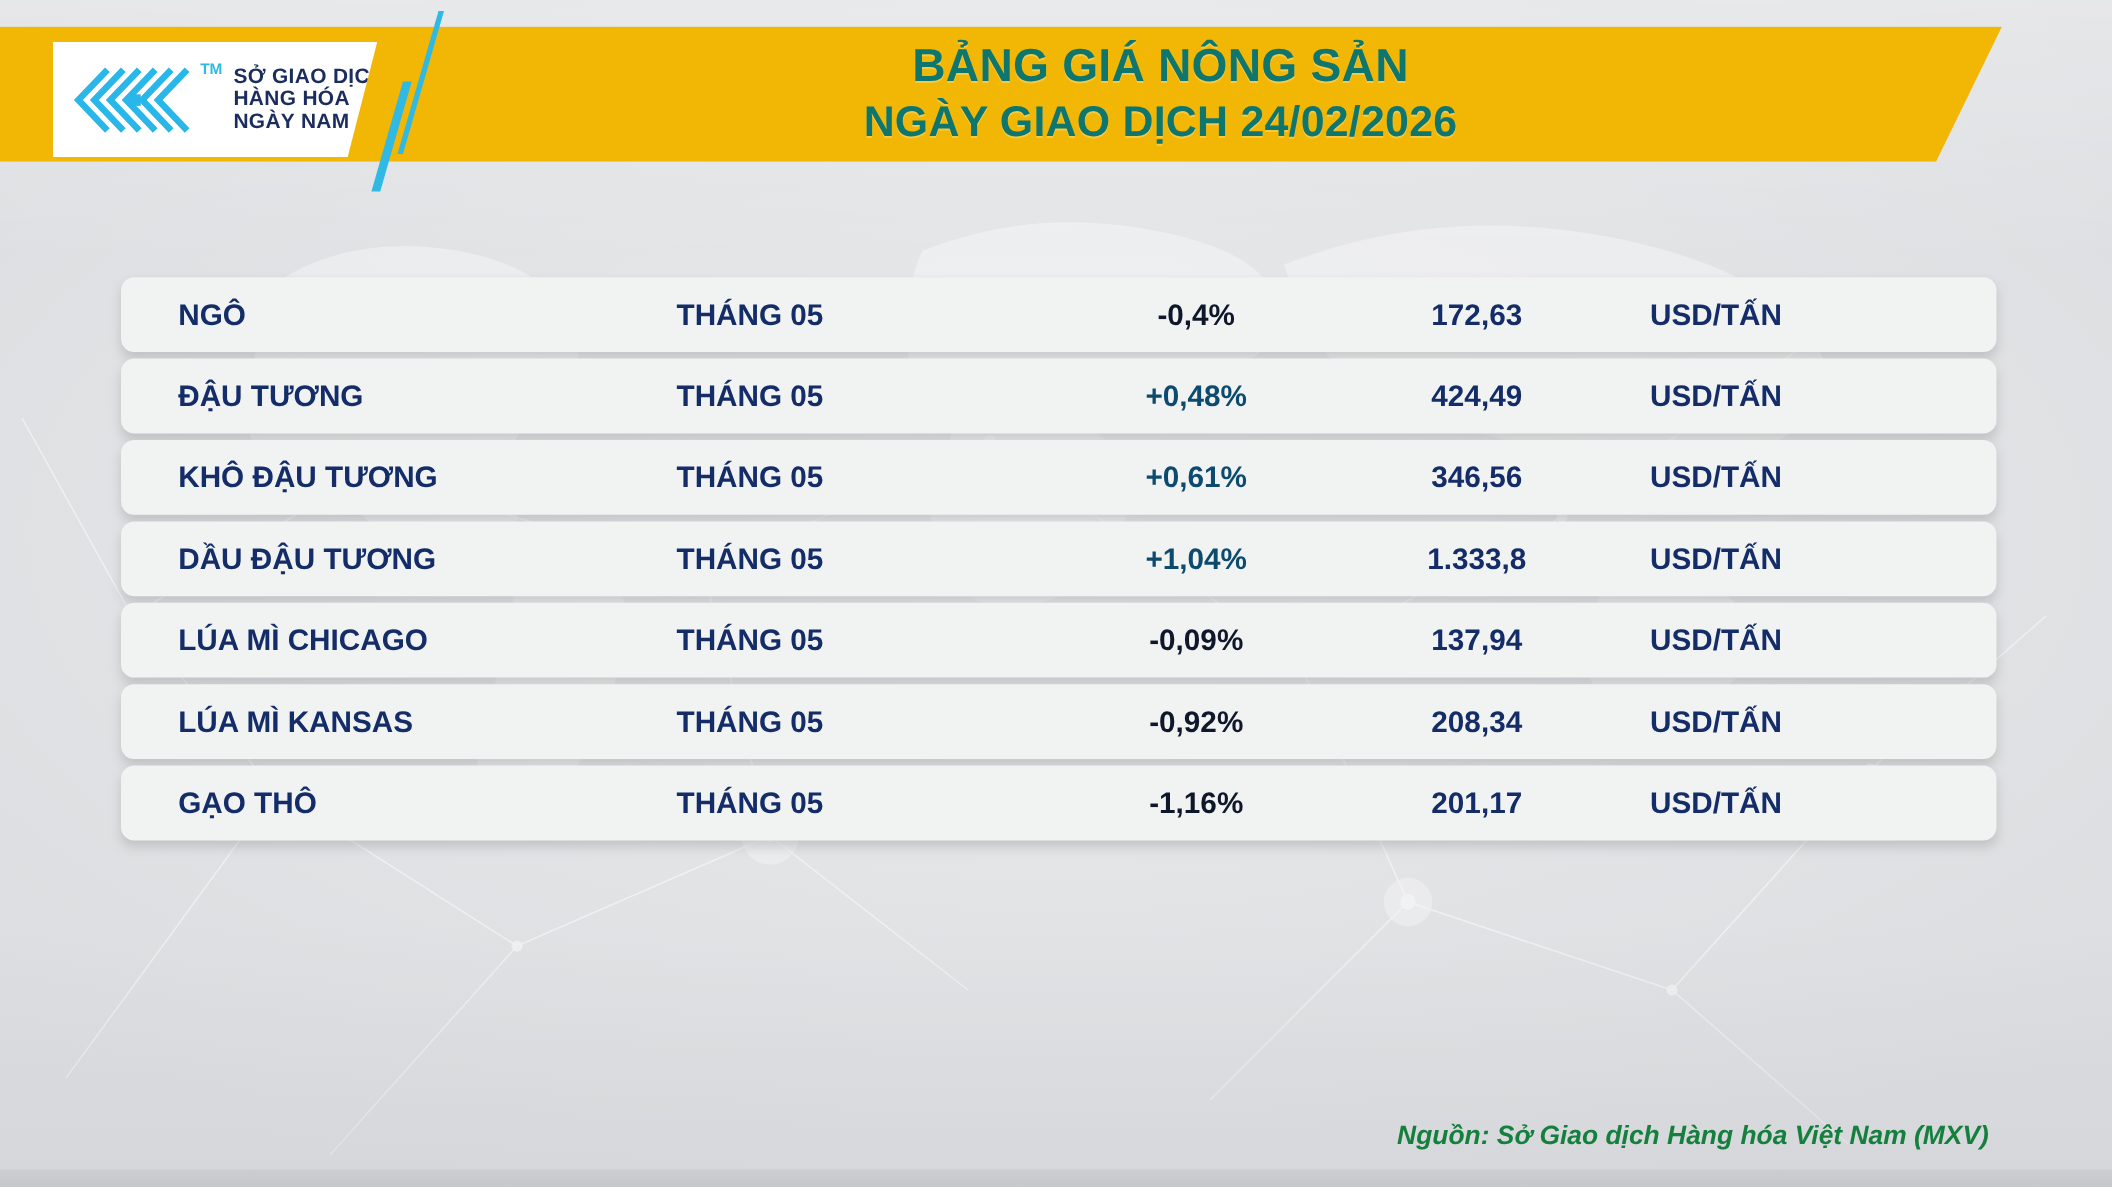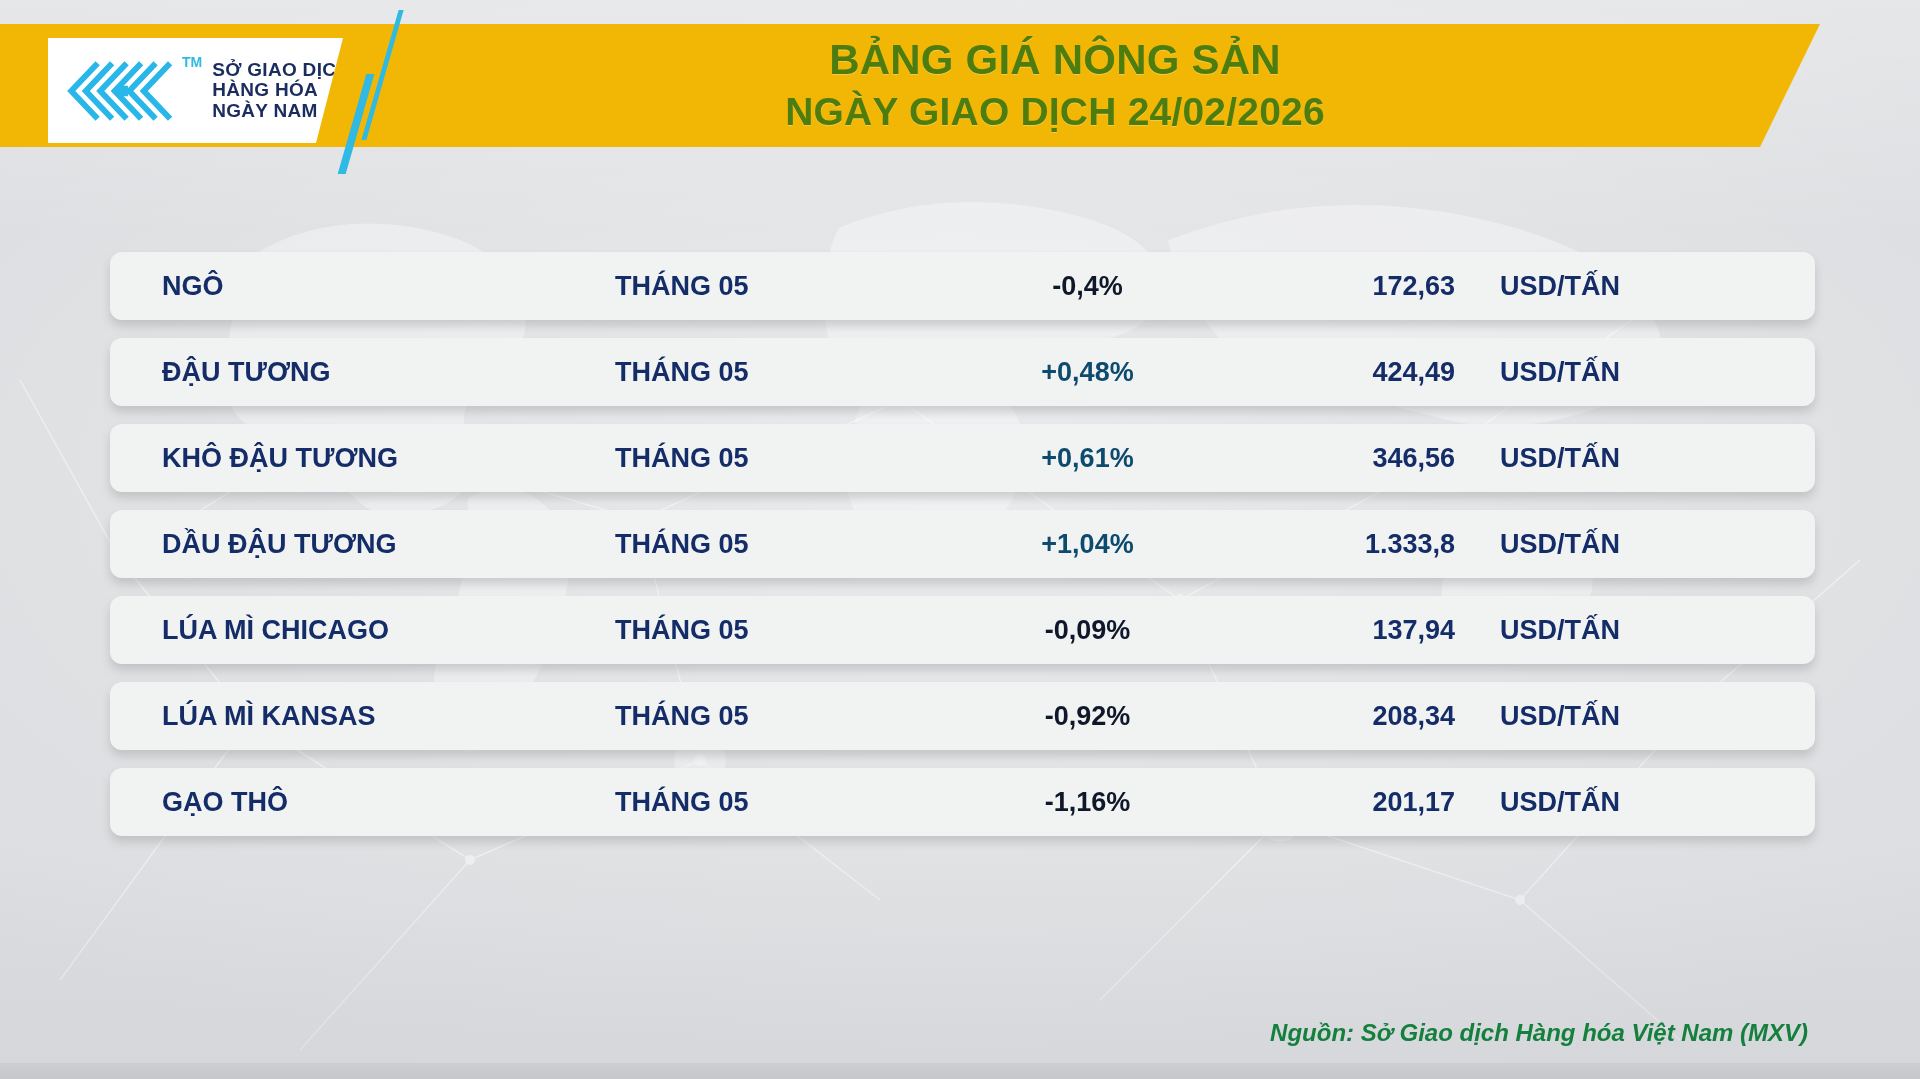--- a/index.html
+++ b/index.html
@@ -37,21 +37,21 @@
     background:#f2b705;
     clip-path: polygon(0 0, 1820px 0, 1760px 123px, 0 123px);
     box-shadow:0 6px 14px rgba(120,120,125,.30);
   }
   .banner-inner{
     position:absolute; left:430px; top:24px; width:1250px; height:123px;
     display:flex; flex-direction:column; align-items:center; justify-content:center;
     gap:2px;
   }
   .title-line{
-    color:#4d7c0f; font-weight:bold; letter-spacing:.2px;
+    color:#0f766e; font-weight:bold; letter-spacing:.2px;
     font-size:42px; line-height:50px; white-space:nowrap;
     text-shadow:0 1px 0 rgba(255,255,255,.25);
   }
   .title-line.l2{ font-size:39px; }
 
   
   .slash{ position:absolute; background:#2fb9e3; }
   .slash.s1{ left:380px; top:10px;  width:5px; height:130px; transform:skewX(-16deg); }
   .slash.s2{ left:352px; top:74px;  width:8px; height:100px; transform:skewX(-16deg); }
 
@@ -70,32 +70,32 @@
   }
   .logo-text{ display:flex; flex-direction:column; line-height:1.06; }
   .logo-text span{
     color:#1b2c5e; font-weight:bold; font-size:19px; letter-spacing:.3px;
     white-space:nowrap;
   }
 
   
   .table{ position:absolute; left:110px; top:252px; width:1705px; }
   .row{
-    position:relative; height:68px; margin-bottom:18px;
+    position:relative; height:68px; margin-bottom:6px;
     background:#f1f2f2; border-radius:12px;
     box-shadow:0 6px 10px rgba(150,152,156,.42);
     display:flex; align-items:center;
   }
   .cell{
     color:#142d68; font-weight:bold; font-size:27px; white-space:nowrap;
   }
   .c-name    { position:absolute; left:52px;  }
   .c-month   { position:absolute; left:505px; }
   .c-change  { position:absolute; left:875px; width:205px; text-align:center; font-size:27px; }
-  .c-price   { position:absolute; left:1120px; width:225px; text-align:right; }
+  .c-price   { position:absolute; left:1120px; width:225px; text-align:center; }
   .c-unit    { position:absolute; left:1390px; }
   .up   { color:#0c4a6e; }
   .down { color:#0f172a; }
 
   
   .footer{
     position:absolute; right:112px; bottom:32px;
     color:#15803d; font-weight:bold; font-style:italic; font-size:24px;
     white-space:nowrap;
   }

